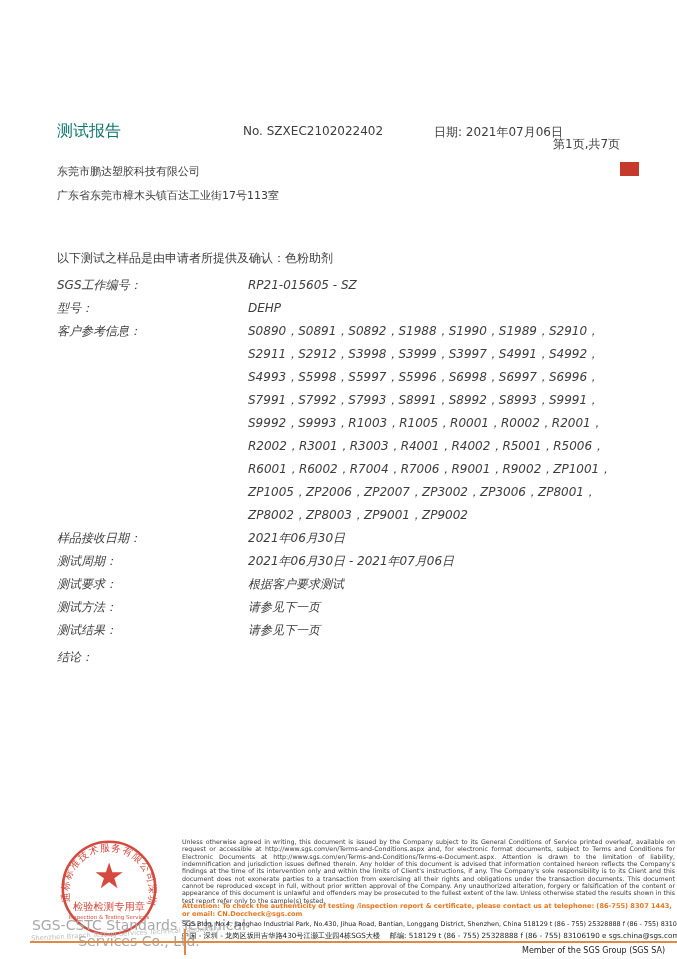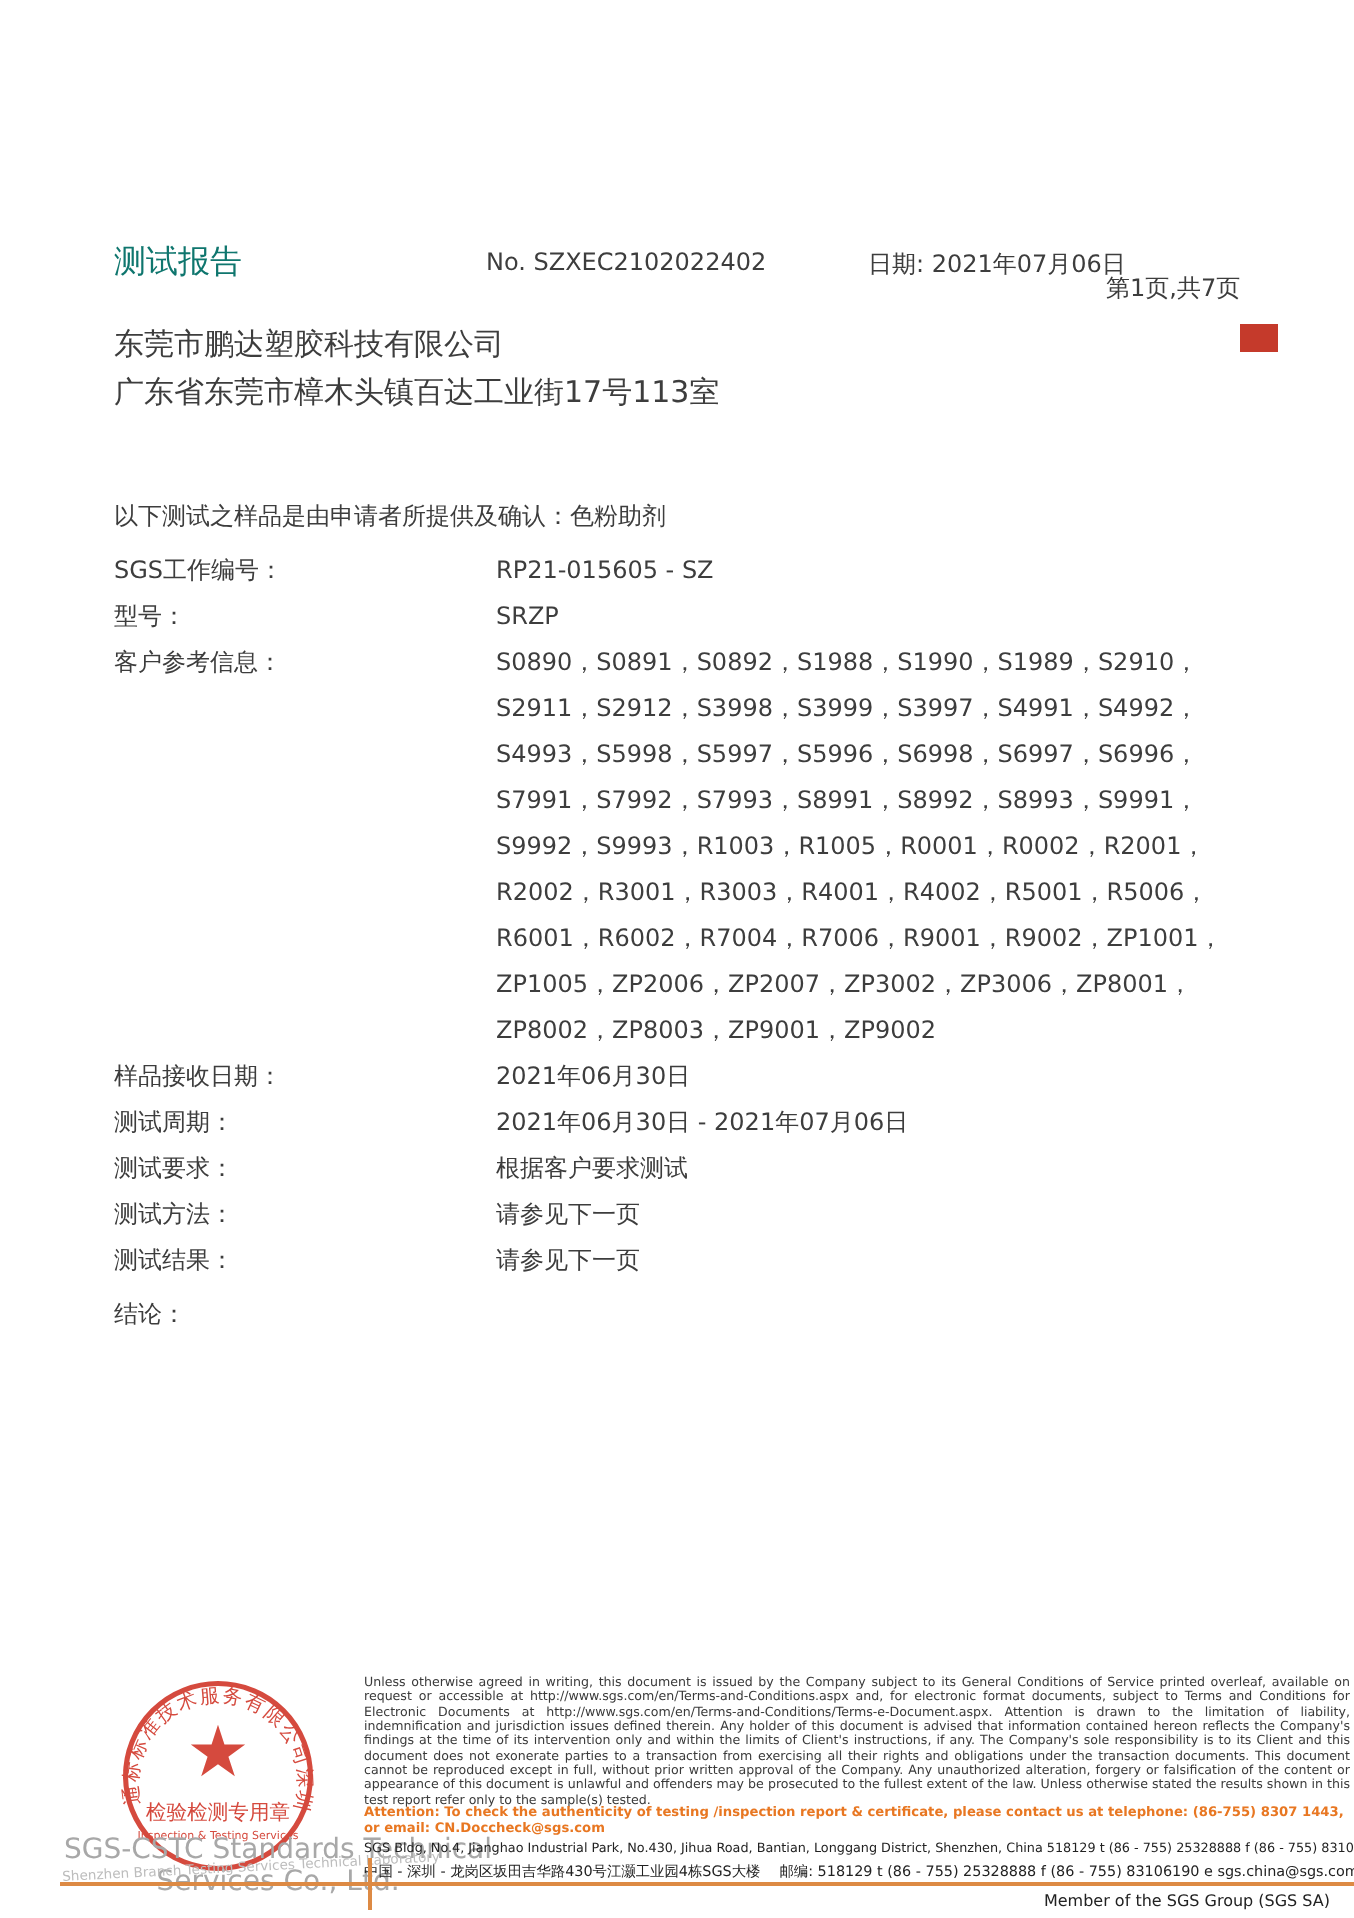--- a/index.html
+++ b/index.html
@@ -19,27 +19,27 @@
   }
   .logo-hline { position:absolute; left:2px; top:66px; width:146px; height:2px; background:#dd8a44; }
   .logo-vline { position:absolute; left:125px; top:9px; width:2px; height:71px; background:#dd8a44; }
   
   .header-row { position:absolute; left:0; top:121px; width:677px; height:22px; }
   .doc-title { position:absolute; left:57px; top:0; font-size:16px; font-weight:normal; color:#0f766e; }
   .report-no { position:absolute; left:243px; top:3px; font-size:12px; color:#3d3d3d; }
   .report-date { position:absolute; left:434px; top:3px; font-size:12px; color:#3d3d3d; }
   .page-num { position:absolute; left:553px; top:3px; font-size:12px; color:#3d3d3d;margin-top:12px; }
   
-  .applicant { position:absolute; left:57px; top:160px; width:520px; font-size:15px; line-height:24px; color:#3d3d3d; }
+  .applicant { position:absolute; left:57px; top:160px; width:520px; font-size:11px; line-height:24px; color:#3d3d3d; }
   .red-mark { position:absolute; left:620px; top:162px; width:19px; height:14px; background:#c53a2b; }
   
   .intro { position:absolute; left:57px; top:250px; width:560px; font-size:12px; color:#3d3d3d; }
   
   .fields { position:absolute; left:57px; top:274px; width:585px; font-size:12px; line-height:23px; }
-  .field-row { display:flex; align-items:flex-start; }
+  .field-row { display:flex; align-items:flex-start;font-style:italic; }
   .field-label { width:191px; flex:0 0 191px; color:#3d3d3d; }
   .field-value { flex:1; color:#3d3d3d; white-space:pre-line; }
   .field-row.conclusion .field-value { font-size:11.5px; line-height:15.5px; width:392px; max-width:392px; padding-top:4px; }
   .field-row.conclusion .field-label { padding-top:4px; }
   
   .disclaimer {
     position:absolute; left:182px; top:838px; width:493px;
     font-size:6.3px; line-height:7.35px; text-align:justify; color:#3a3a3a;
   }
   .attention {
@@ -84,21 +84,21 @@
 
   <div class="intro">以下测试之样品是由申请者所提供及确认：色粉助剂</div>
 
   <div class="fields">
     <div class="field-row">
       <span class="field-label">SGS工作编号：</span>
       <span class="field-value">RP21-015605 - SZ</span>
     </div>
     <div class="field-row">
       <span class="field-label">型号：</span>
-      <span class="field-value">SRZP</span>
+      <span class="field-value">DEHP</span>
     </div>
     <div class="field-row">
       <span class="field-label">客户参考信息：</span>
       <span class="field-value">S0890，S0891，S0892，S1988，S1990，S1989，S2910，
 S2911，S2912，S3998，S3999，S3997，S4991，S4992，
 S4993，S5998，S5997，S5996，S6998，S6997，S6996，
 S7991，S7992，S7993，S8991，S8992，S8993，S9991，
 S9992，S9993，R1003，R1005，R0001，R0002，R2001，
 R2002，R3001，R3003，R4001，R4002，R5001，R5006，
 R6001，R6002，R7004，R7006，R9001，R9002，ZP1001，

